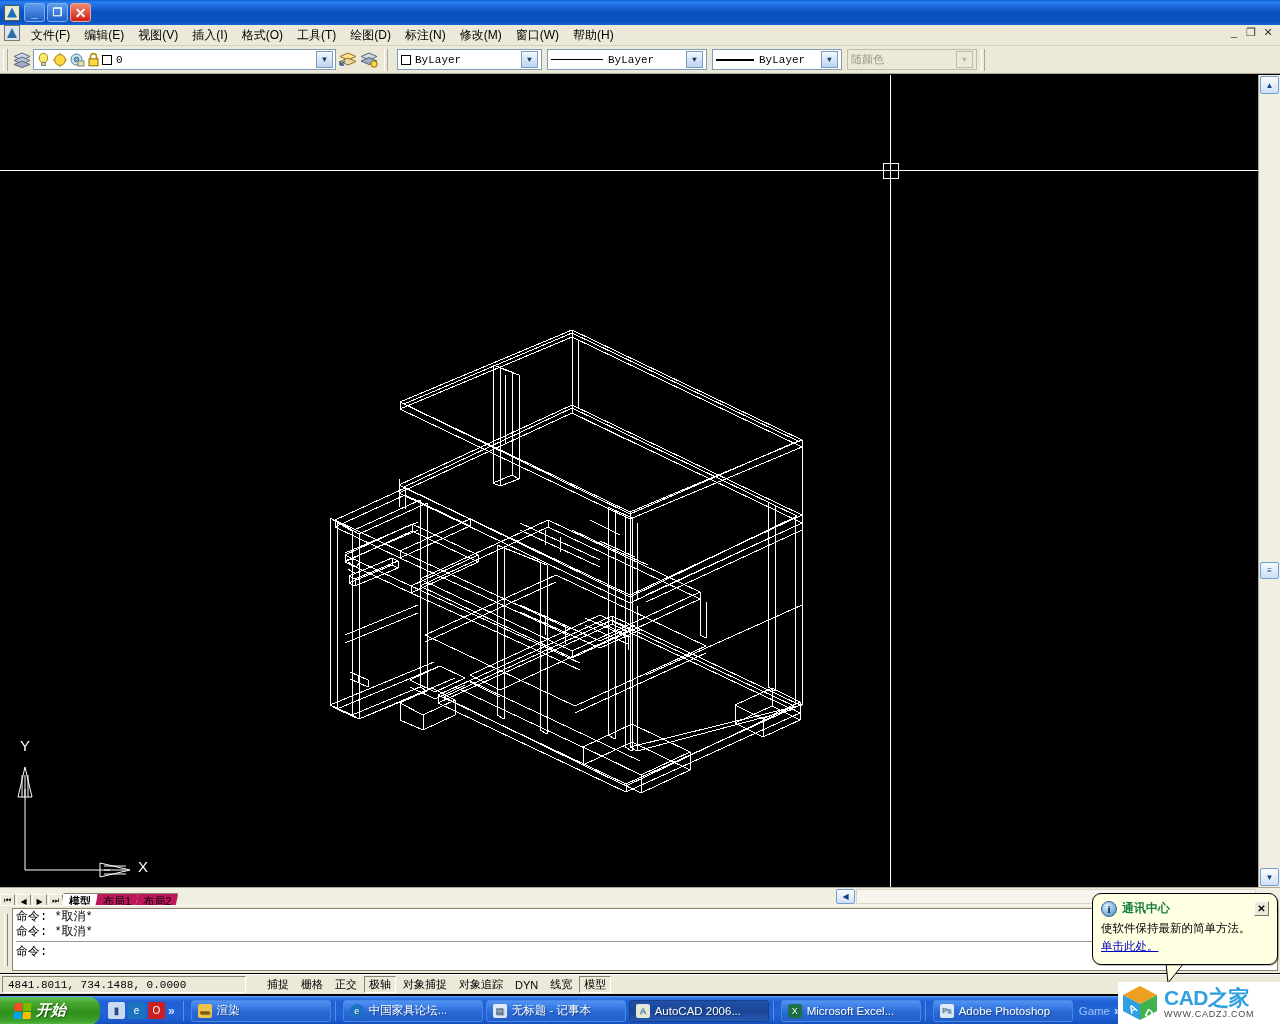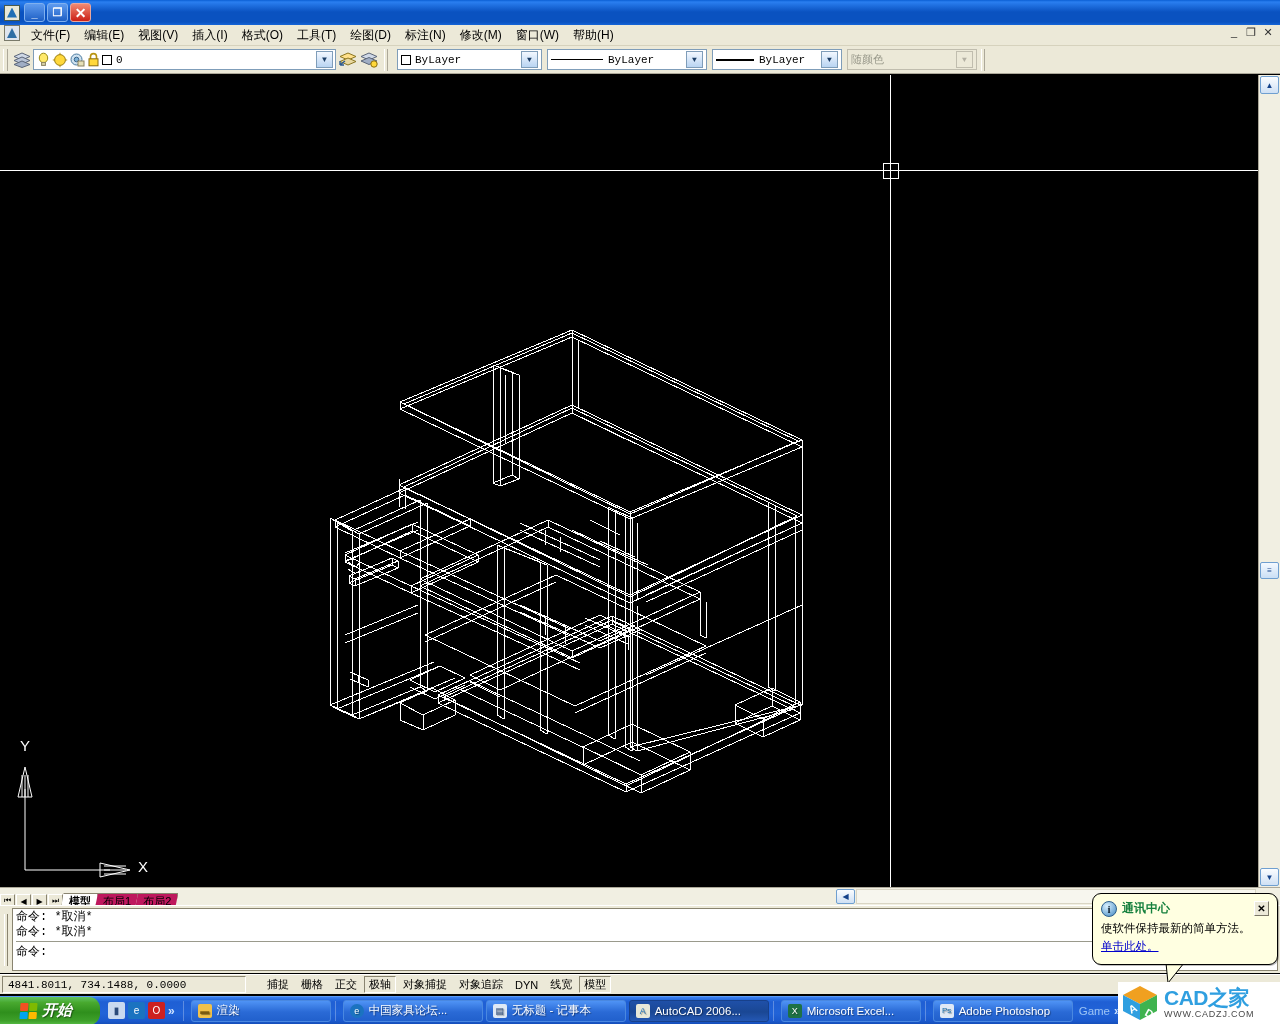--- a/index.html
+++ b/index.html
@@ -245,21 +245,21 @@
   .taskbar {
     position:absolute; left:0; top:996px; width:1280px; height:28px;
     background: linear-gradient(180deg,#3c81f3 0%, #2a6ee0 9%, #1f5fd4 18%, #2163d8 60%, #1a58cc 90%, #154eb8 100%);
     display:flex; align-items:center; z-index:20;
     border-top:1px solid #5b9bf5;
   }
   .startbtn {
     width:100px; height:28px; flex:0 0 auto;
     background: linear-gradient(180deg,#62c462 0%,#48a92f 20%,#2f8f1c 55%,#3ea02a 85%,#59bf48 100%);
     border-top-right-radius:11px; border-bottom-right-radius:11px;
-    display:flex; align-items:center; gap:5px; padding-left:20px;
+    display:flex; align-items:center; gap:5px; padding-left:14px;
     color:#fff; font-weight:bold; font-style:italic; font-size:15px;
     text-shadow:1px 1px 1px rgba(0,0,0,.45);
   }
   .winflag { width:17px;height:16px; display:grid; grid-template-columns:1fr 1fr; grid-template-rows:1fr 1fr; gap:1px; transform:skewX(-4deg);}
   .winflag i { display:block; border-radius:1px;}
   .qlaunch { display:flex; align-items:center; gap:3px; padding:0 4px; margin-left:4px;}
   .qlaunch .sep, .tb-sep { width:1px; height:20px; background: rgba(255,255,255,.28); margin:0 4px; }
   .qicon { width:17px;height:17px; border-radius:2px; display:flex;align-items:center;justify-content:center; font-size:10px;}
   .taskitem {
     height:22px; min-width:140px; max-width:160px; margin-left:3px;

